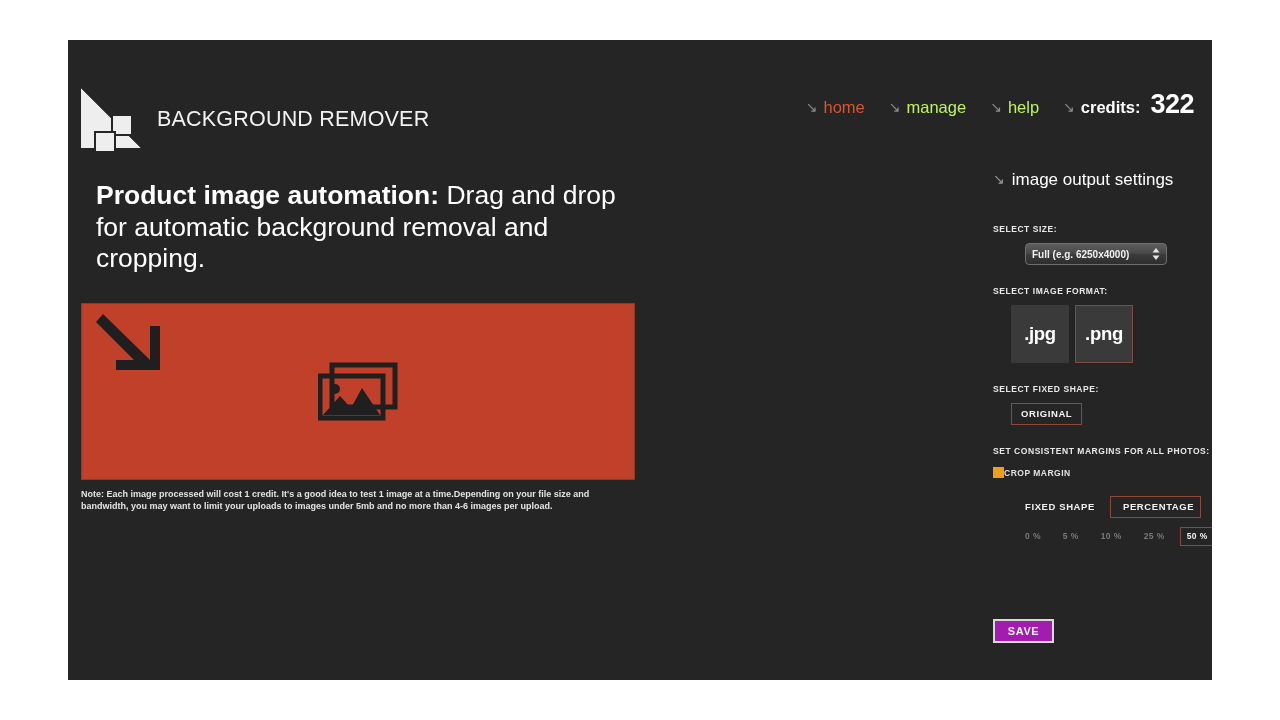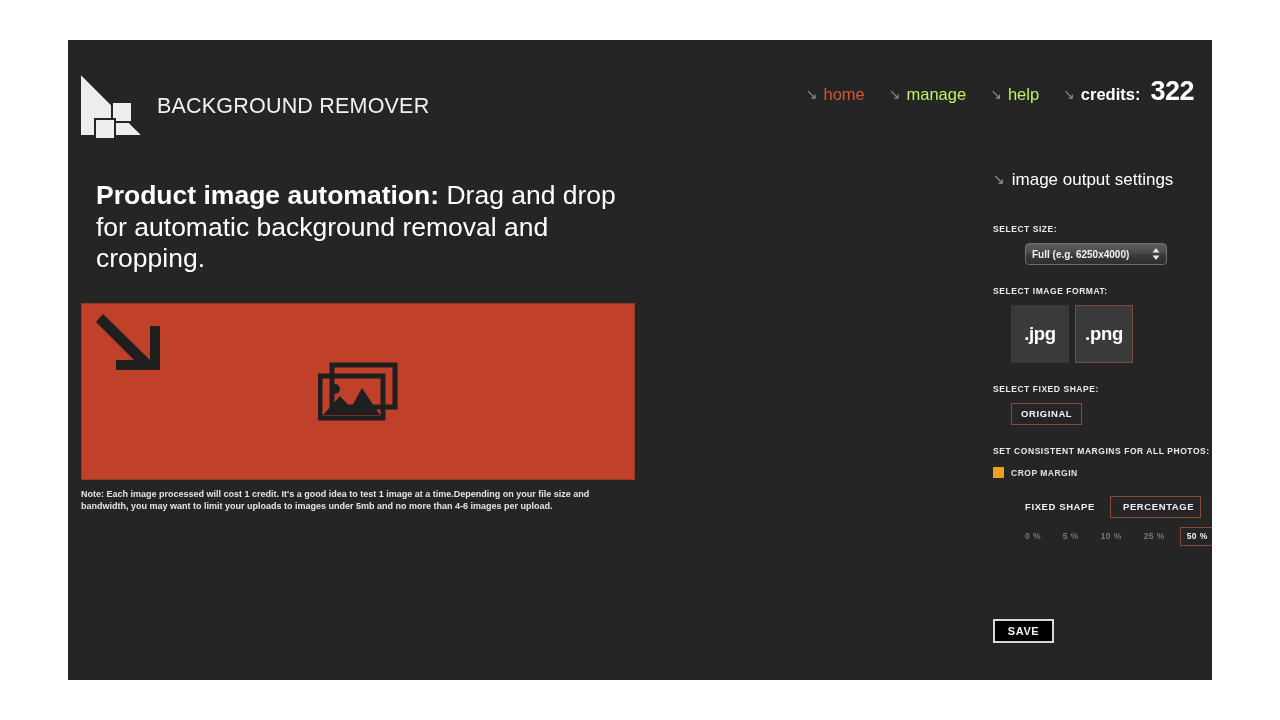--- a/index.html
+++ b/index.html
@@ -16,21 +16,21 @@
     position: absolute;
     left: 68px; top: 40px;
     width: 1144px; height: 640px;
     background: #252525;
     overflow: hidden;
   }
 
   
   #header {
     position: absolute;
-    left: 0; top: 3px;
+    left: 0; top: 16px;
     width: 1144px; height: 105px;
   }
 
   #brand {
     position: absolute;
     left: 13px; top: 32px;
     display: flex;
     align-items: center;
     gap: 14px;
   }
@@ -238,21 +238,20 @@
     font-size: 9.5px;
     font-weight: bold;
     letter-spacing: 0.6px;
     cursor: pointer;
   }
 
   
   #crop-margin-row {
     display: flex;
     align-items: center;
-    gap: 7px;
     margin-top: 11px;
   }
   #crop-margin-box {
     width: 11px; height: 11px;
     background: #eda01c;
     cursor: pointer;
   }
   #crop-margin-label {
     color: #e2e2e2;
     font-size: 8.5px;
@@ -299,21 +298,21 @@
   .pct-opt.selected {
     color: #f2f2f2;
     border-color: #8a4a3a;
   }
 
   #save-btn {
     margin-top: 52px;
     margin-left: 0px;
     width: 61px; height: 24px;
     border: 2px solid #d9d9d9;
-    background: #000000;
+    background: #a21caf;
     color: #f2f2f2;
     font-family: "Liberation Sans", sans-serif;
     font-size: 11px;
     font-weight: bold;
     letter-spacing: 0.6px;
     cursor: pointer;
   }
 </style>
 </head>
 <body>

